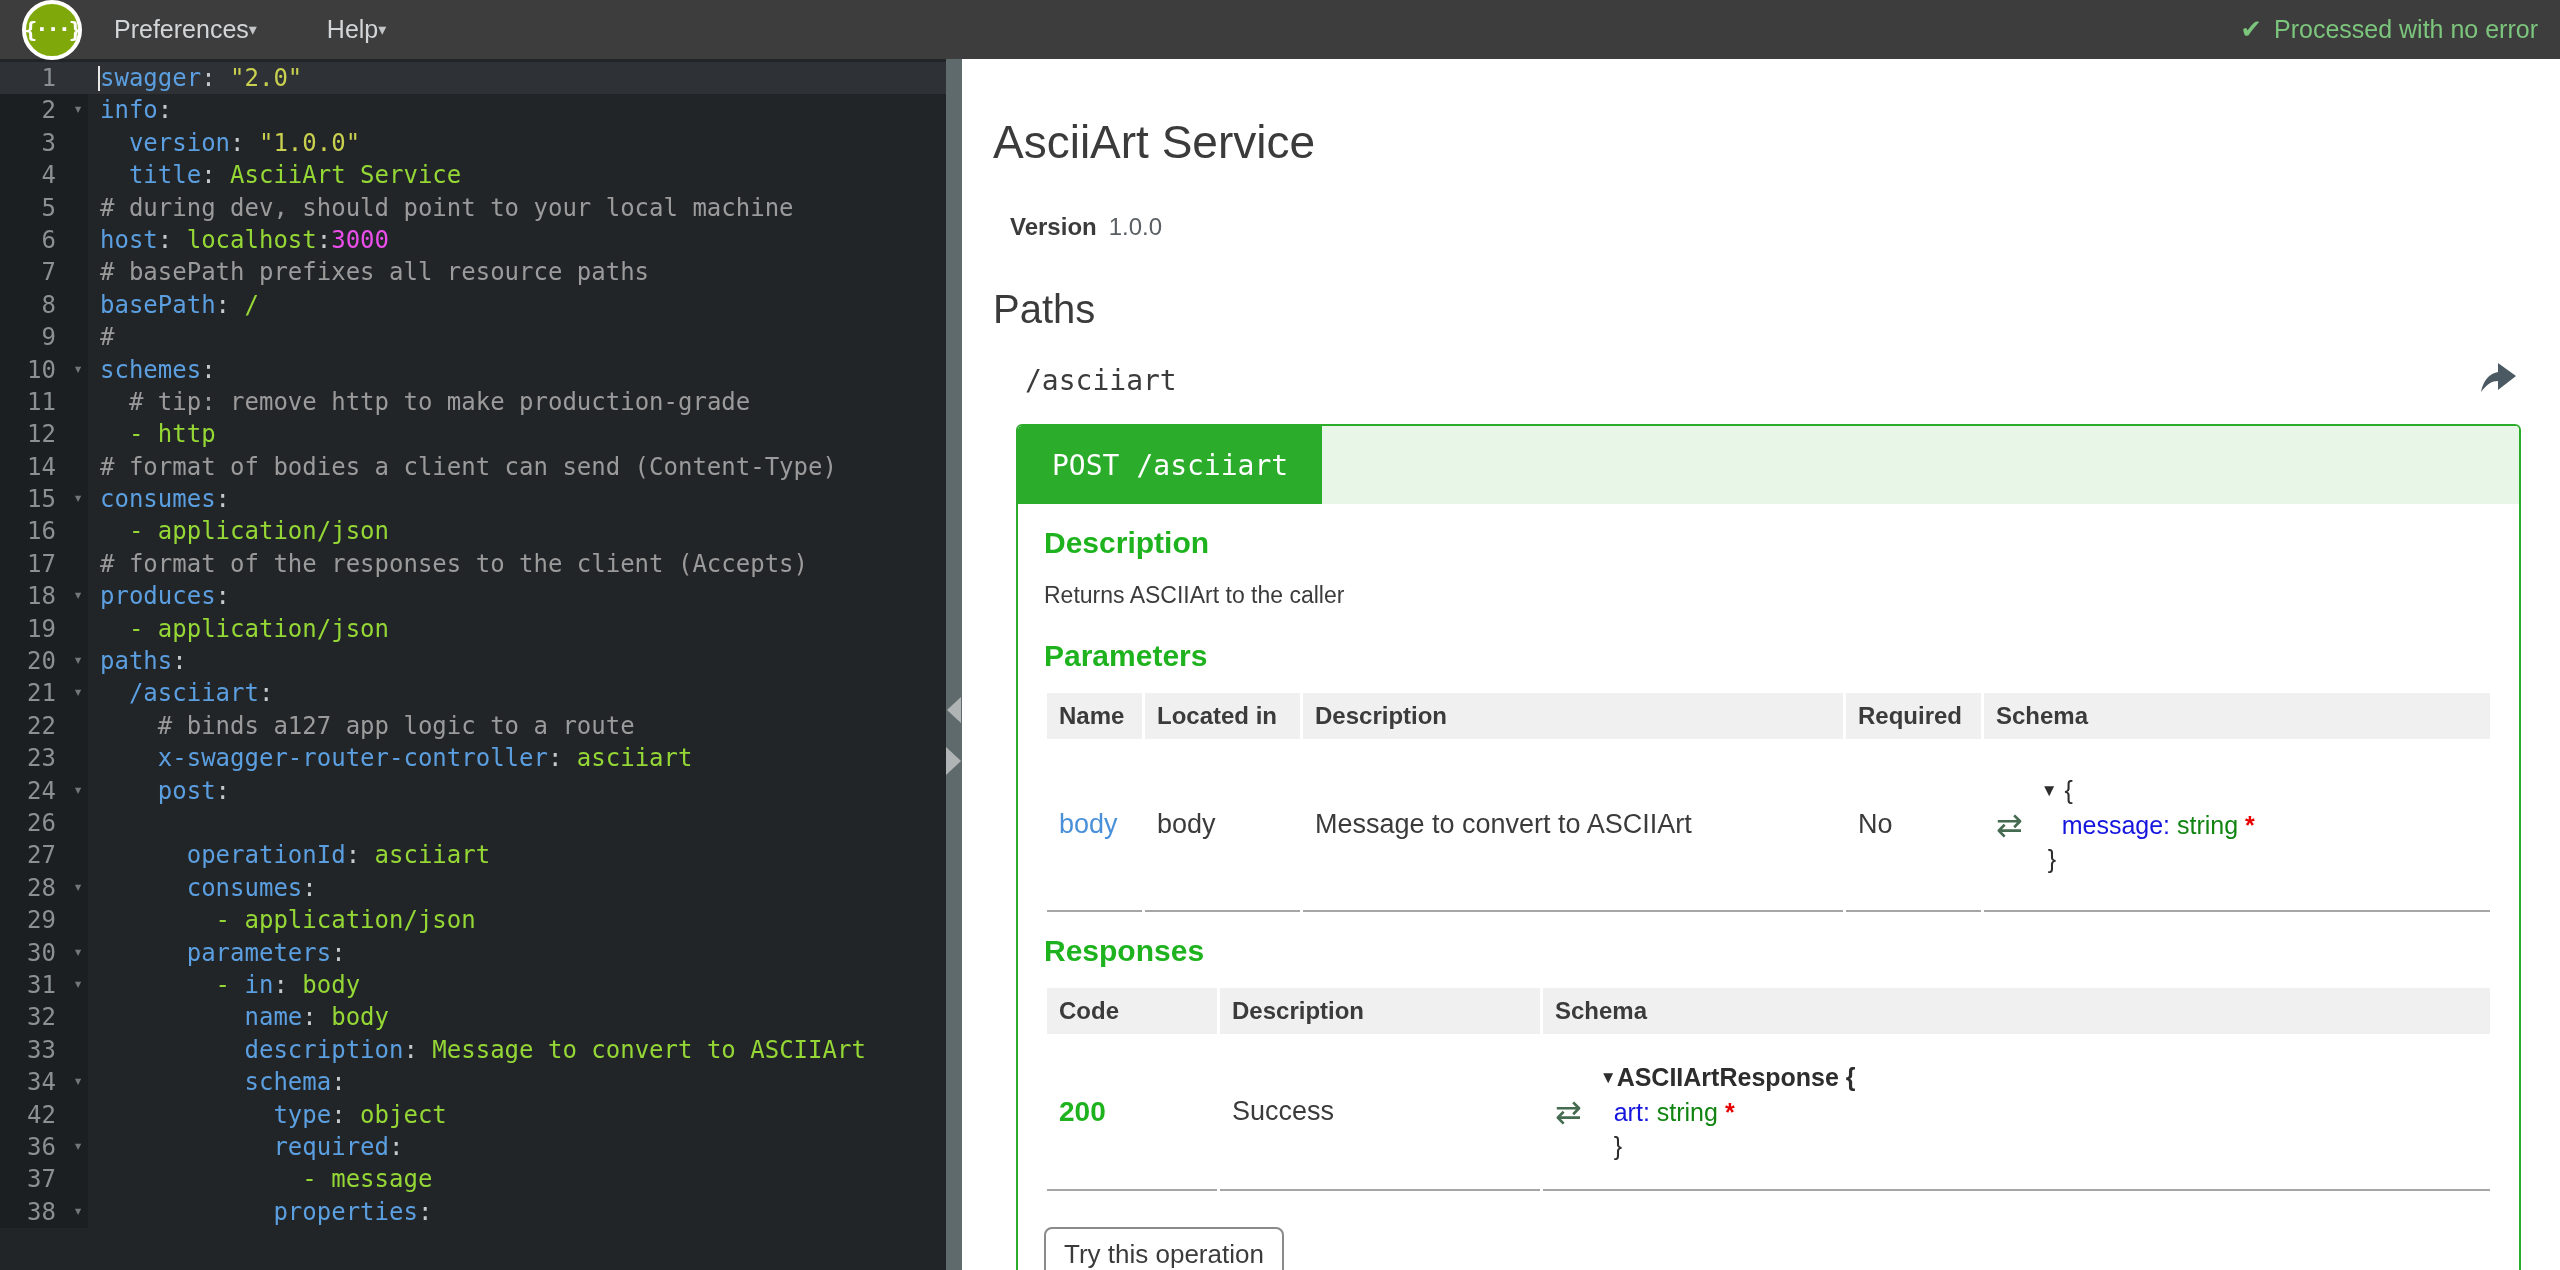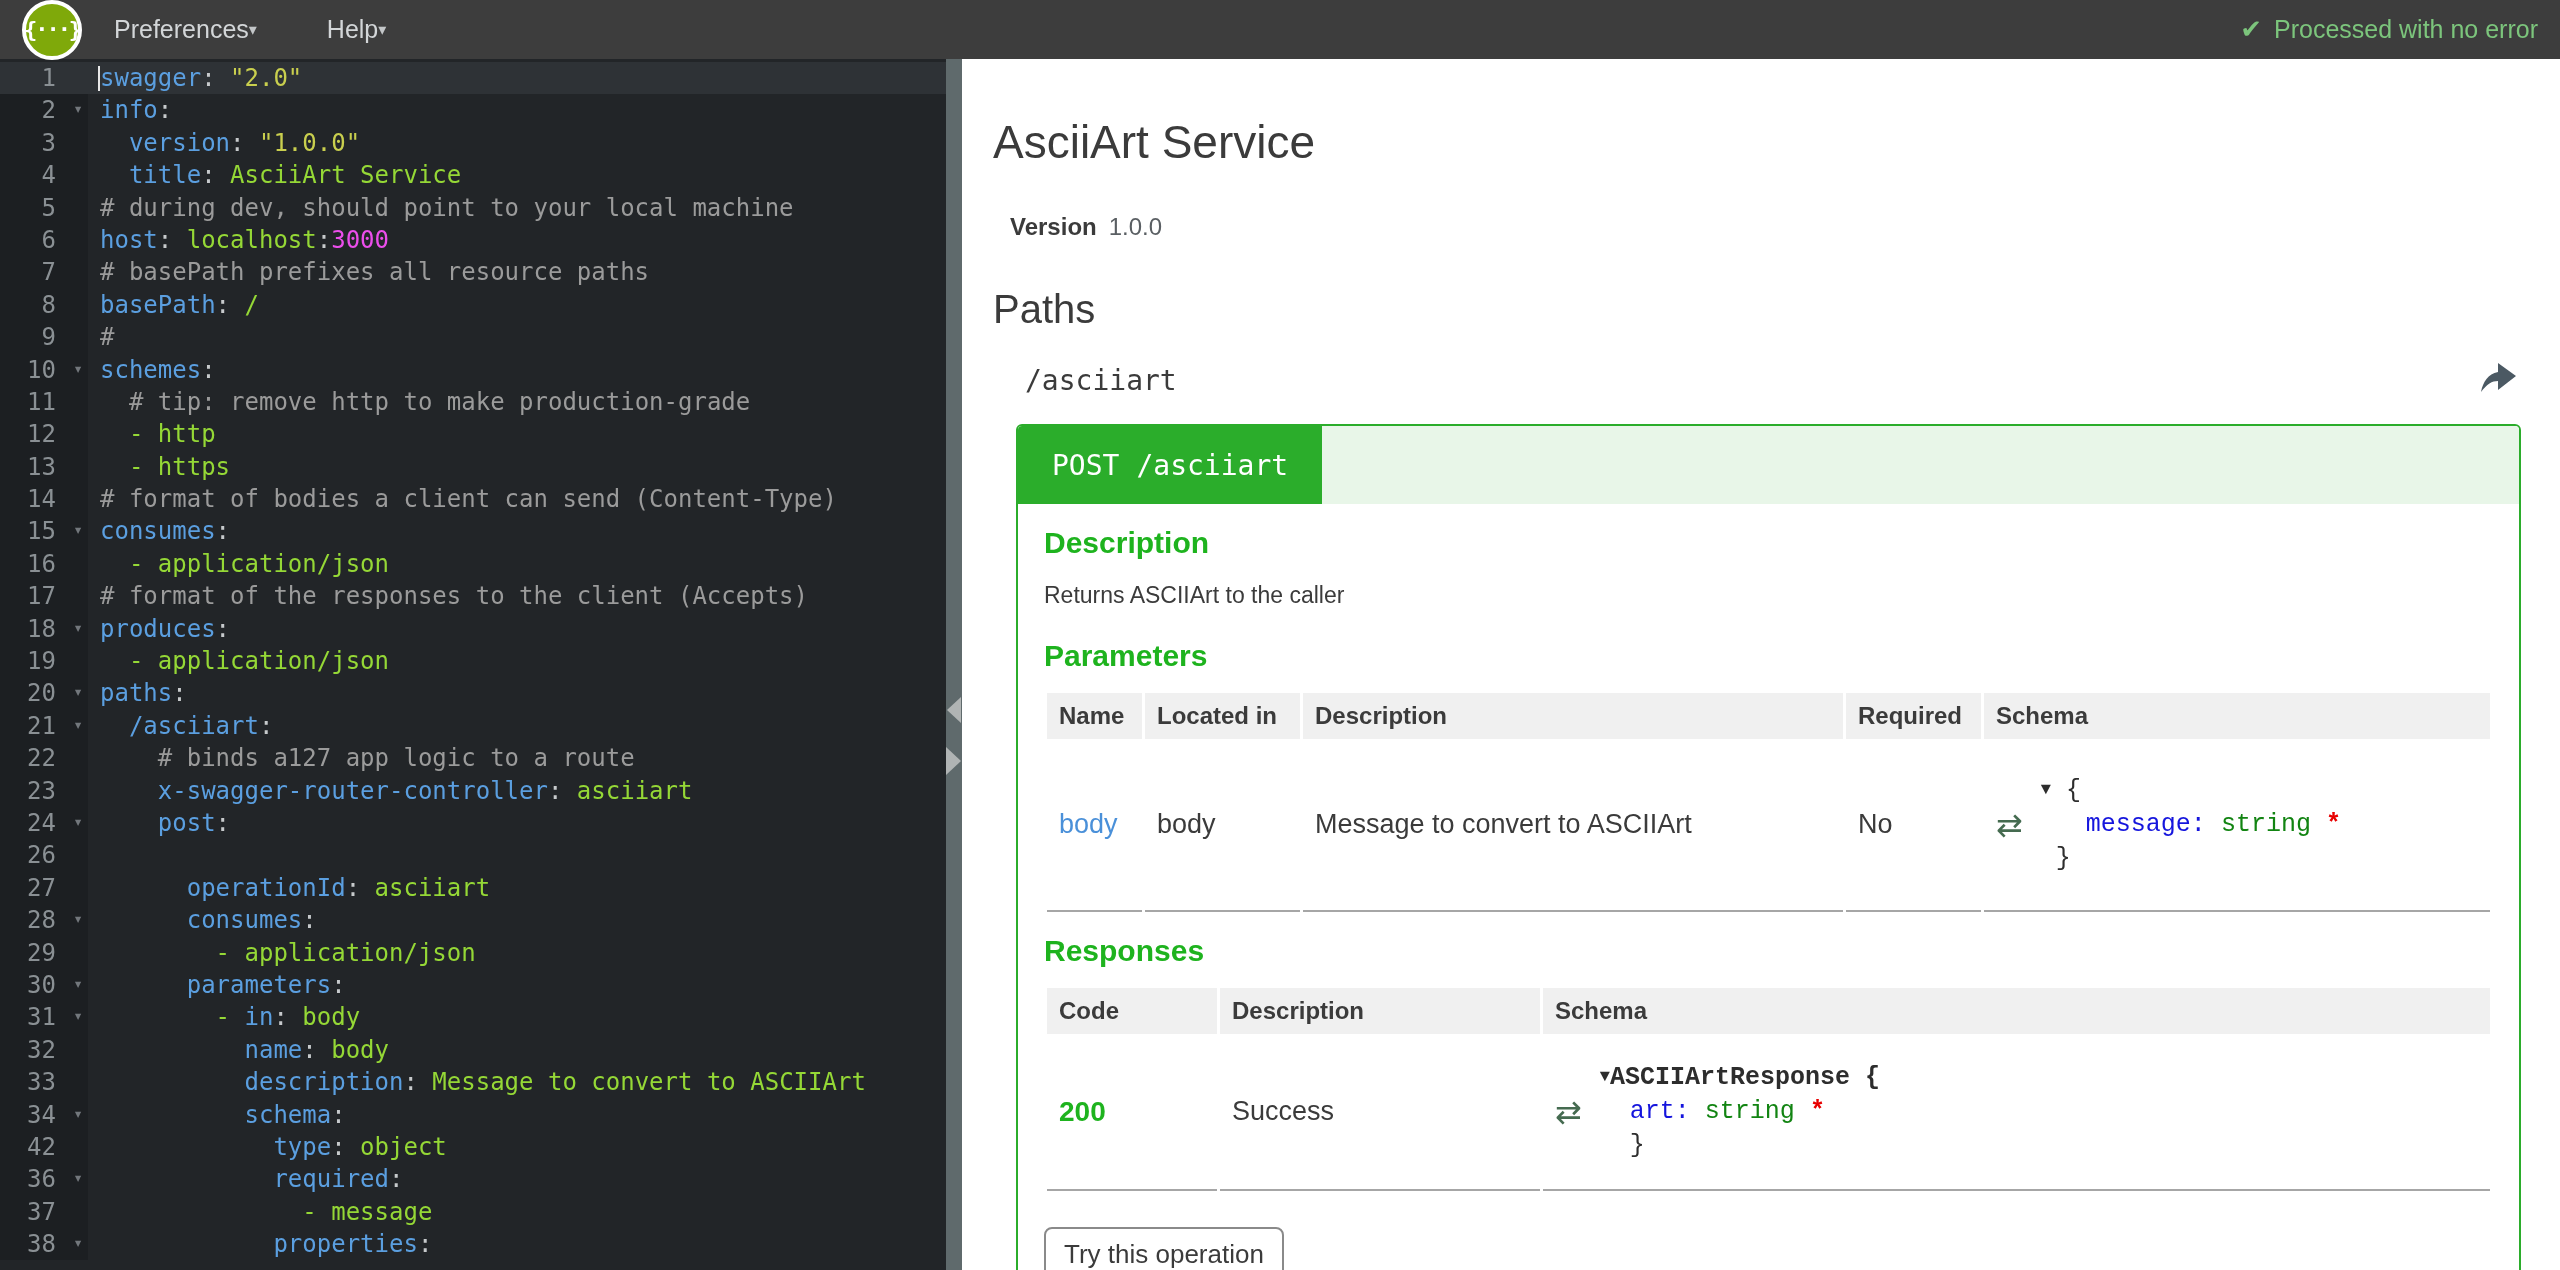--- a/index.html
+++ b/index.html
@@ -74,21 +74,21 @@
 
   table{border-collapse:separate;border-spacing:3px 0;margin-top:20px;width:100%;font-size:27px}
   th{background:#f0f0f0;text-align:left;font-weight:700;font-size:24px;padding:9px 12px;color:#3b3b3b}
   td{border-bottom:2px solid #a6a6a6;padding:26px 12px;vertical-align:middle;color:#3b3b3b}
   .params td{padding-top:34px;padding-bottom:34px}
   .name-link{color:var(--link-blue);cursor:pointer}
   .code-200{color:var(--green-heading);font-weight:700;font-size:28px}
 
   .schema-box{display:flex;align-items:center;gap:18px}
   .swap{font-size:32px;color:#456b50;cursor:pointer;line-height:1}
-  pre.schema{margin:0;font-family:Liberation Mono, monospace;font-size:25px;line-height:34px;color:#2d2d2d}
+  pre.schema{margin:0;font-family:Liberation Sans, sans-serif;font-size:25px;line-height:34px;color:#2d2d2d}
   .tog{font-size:17px;cursor:pointer;vertical-align:3px}
   .sb{color:var(--schema-blue)} .sg{color:var(--schema-green)}
   .sr{color:var(--schema-red);font-weight:700} .st{font-weight:700}
 
   .try-btn{display:inline-block;margin-top:36px;font-size:26px;padding:10px 18px;background:#fff;
            border:2px solid #8a8a8a;border-radius:8px;color:#3b3b3b;cursor:pointer;
            font-family:"Liberation Sans",sans-serif}
 </style>
 </head>
 <body>
@@ -118,21 +118,20 @@
       <div class="row"><div class="gutter">3</div><div class="code"><span class="w">  </span><span class="k">version</span><span class="p">: </span><span class="s">"1.0.0"</span></div></div>
       <div class="row"><div class="gutter">4</div><div class="code"><span class="w">  </span><span class="k">title</span><span class="p">: </span><span class="v">AsciiArt Service</span></div></div>
       <div class="row"><div class="gutter">5</div><div class="code"><span class="c"># during dev, should point to your local machine</span></div></div>
       <div class="row"><div class="gutter">6</div><div class="code"><span class="k">host</span><span class="p">: </span><span class="v">localhost</span><span class="p">:</span><span class="m">3000</span></div></div>
       <div class="row"><div class="gutter">7</div><div class="code"><span class="c"># basePath prefixes all resource paths</span></div></div>
       <div class="row"><div class="gutter">8</div><div class="code"><span class="k">basePath</span><span class="p">: </span><span class="v">/</span></div></div>
       <div class="row"><div class="gutter">9</div><div class="code"><span class="c">#</span></div></div>
       <div class="row"><div class="gutter">10<span class="fold">▾</span></div><div class="code"><span class="k">schemes</span><span class="p">:</span></div></div>
       <div class="row"><div class="gutter">11</div><div class="code"><span class="w">  </span><span class="c"># tip: remove http to make production-grade</span></div></div>
       <div class="row"><div class="gutter">12</div><div class="code"><span class="w">  </span><span class="v">- http</span></div></div>
-      <div class="row"><div class="gutter">13</div><div class="code"><span class="w">  </span><span class="v">- https</span></div></div>
       <div class="row"><div class="gutter">14</div><div class="code"><span class="c"># format of bodies a client can send (Content-Type)</span></div></div>
       <div class="row"><div class="gutter">15<span class="fold">▾</span></div><div class="code"><span class="k">consumes</span><span class="p">:</span></div></div>
       <div class="row"><div class="gutter">16</div><div class="code"><span class="w">  </span><span class="v">- application/json</span></div></div>
       <div class="row"><div class="gutter">17</div><div class="code"><span class="c"># format of the responses to the client (Accepts)</span></div></div>
       <div class="row"><div class="gutter">18<span class="fold">▾</span></div><div class="code"><span class="k">produces</span><span class="p">:</span></div></div>
       <div class="row"><div class="gutter">19</div><div class="code"><span class="w">  </span><span class="v">- application/json</span></div></div>
       <div class="row"><div class="gutter">20<span class="fold">▾</span></div><div class="code"><span class="k">paths</span><span class="p">:</span></div></div>
       <div class="row"><div class="gutter">21<span class="fold">▾</span></div><div class="code"><span class="w">  </span><span class="k">/asciiart</span><span class="p">:</span></div></div>
       <div class="row"><div class="gutter">22</div><div class="code"><span class="w">    </span><span class="c"># binds a127 app logic to a route</span></div></div>
       <div class="row"><div class="gutter">23</div><div class="code"><span class="w">    </span><span class="k">x-swagger-router-controller</span><span class="p">: </span><span class="v">asciiart</span></div></div>

